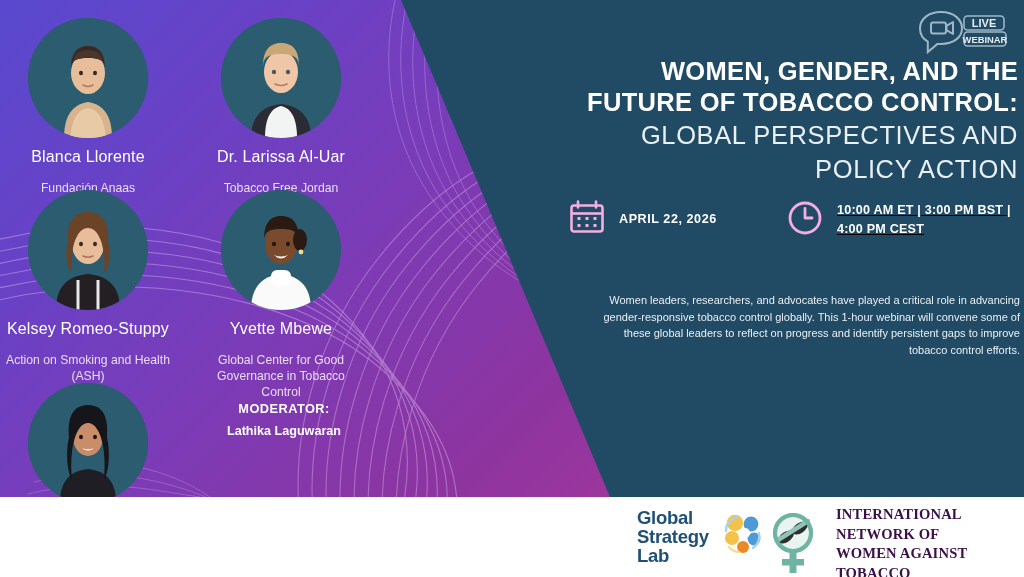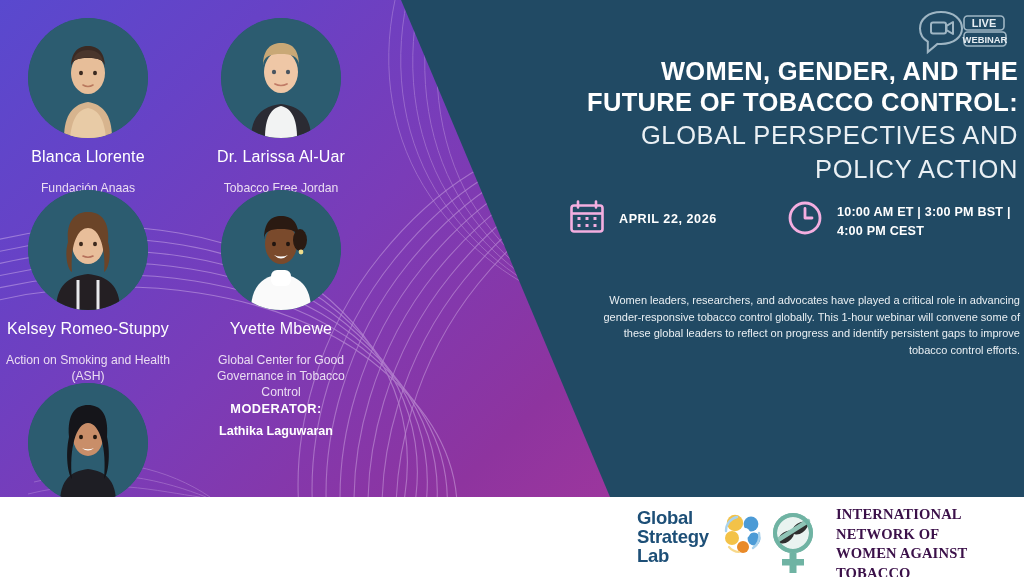--- a/index.html
+++ b/index.html
@@ -101,21 +101,21 @@
   
   .meta-row {
     position: absolute;
     top: 198px; left: 12px;
     width: 456px;
     display: flex;
     align-items: flex-start;
   }
   .meta-item { display: flex; align-items: center; }
   .meta-item.date { width: 218px; }
-  .meta-item.time { width: 238px; align-items: flex-end; }
+  .meta-item.time { width: 238px; align-items: center; text-decoration: underline; }
   .meta-icon { flex: 0 0 auto; margin-right: 13px; }
   .meta-icon.clock { margin-top: 1px; }
   .meta-text {
     color: #FFFFFF;
     font-weight: bold;
     font-size: 12.6px;
     letter-spacing: .55px;
     line-height: 1.5;
   }
   .meta-text.time-text { letter-spacing: .2px; }
@@ -159,21 +159,21 @@
   .sp-org {
     color: #EADCF2;
     font-size: 12.2px;
     line-height: 1.32;
     margin-top: 13px;
     font-weight: 400;
   }
 
   .moderator-block {
     position: absolute;
-    left: 176px; top: 401px;
+    left: 184px; top: 401px;
     width: 200px;
     text-align: center;
   }
   .mod-label {
     color: #ffffff;
     font-weight: bold;
     font-size: 12.8px;
     letter-spacing: .45px;
   }
   .mod-name {

